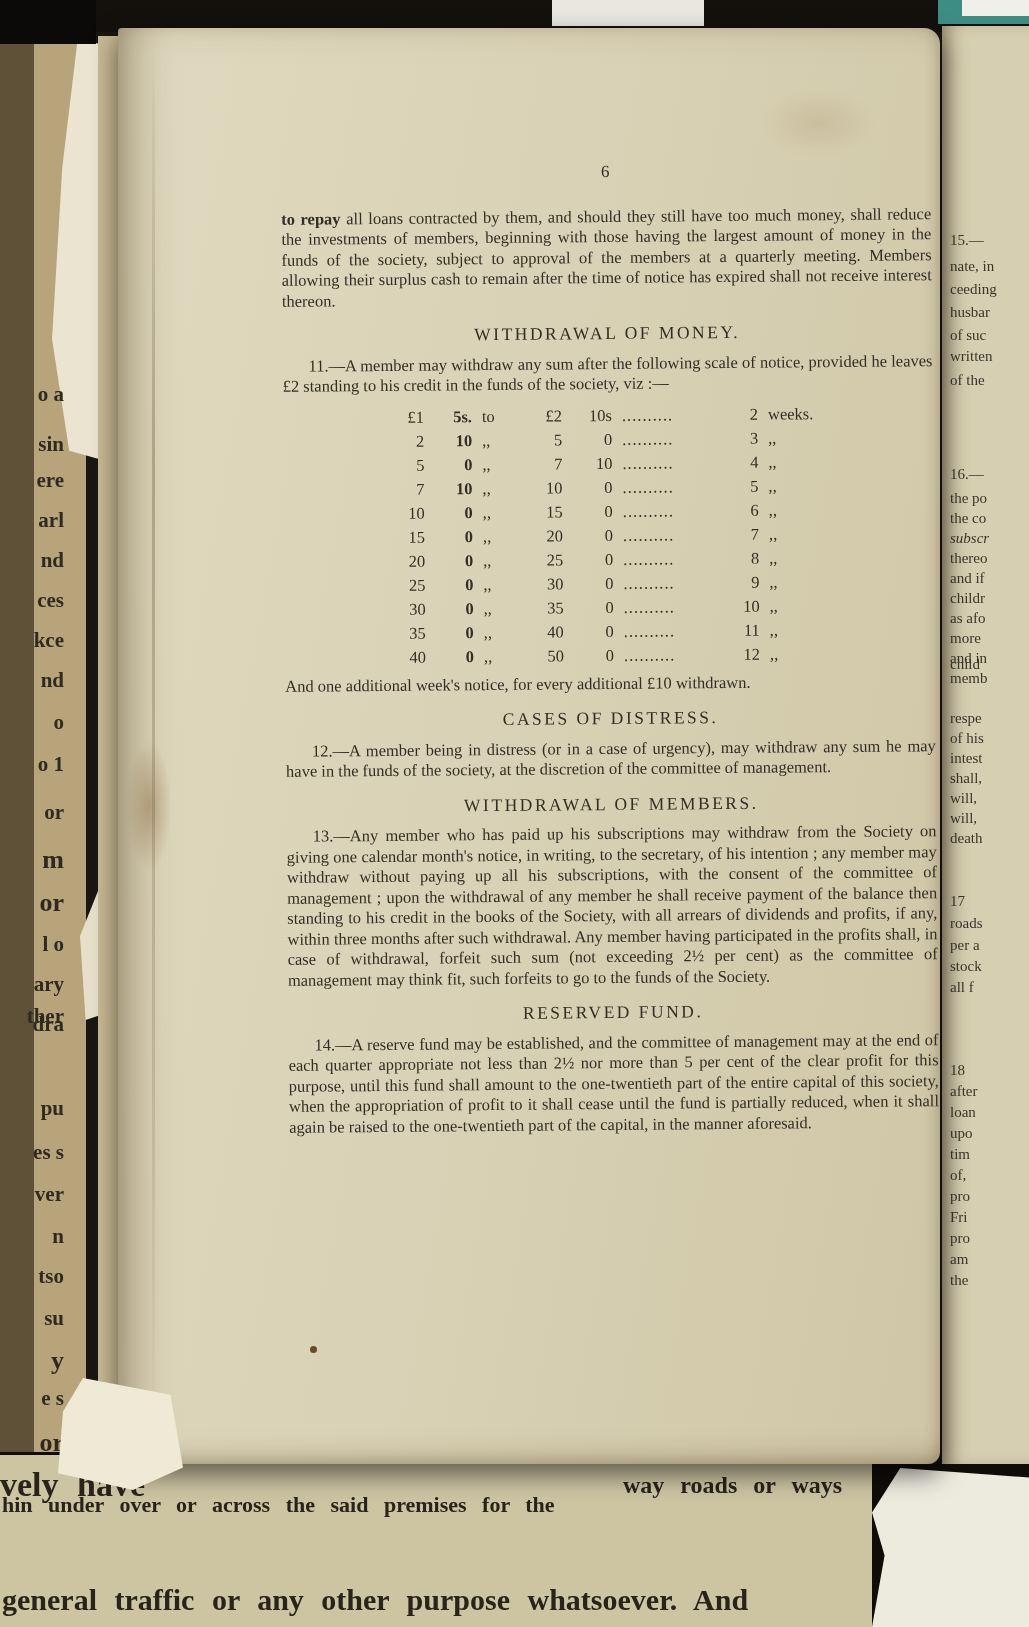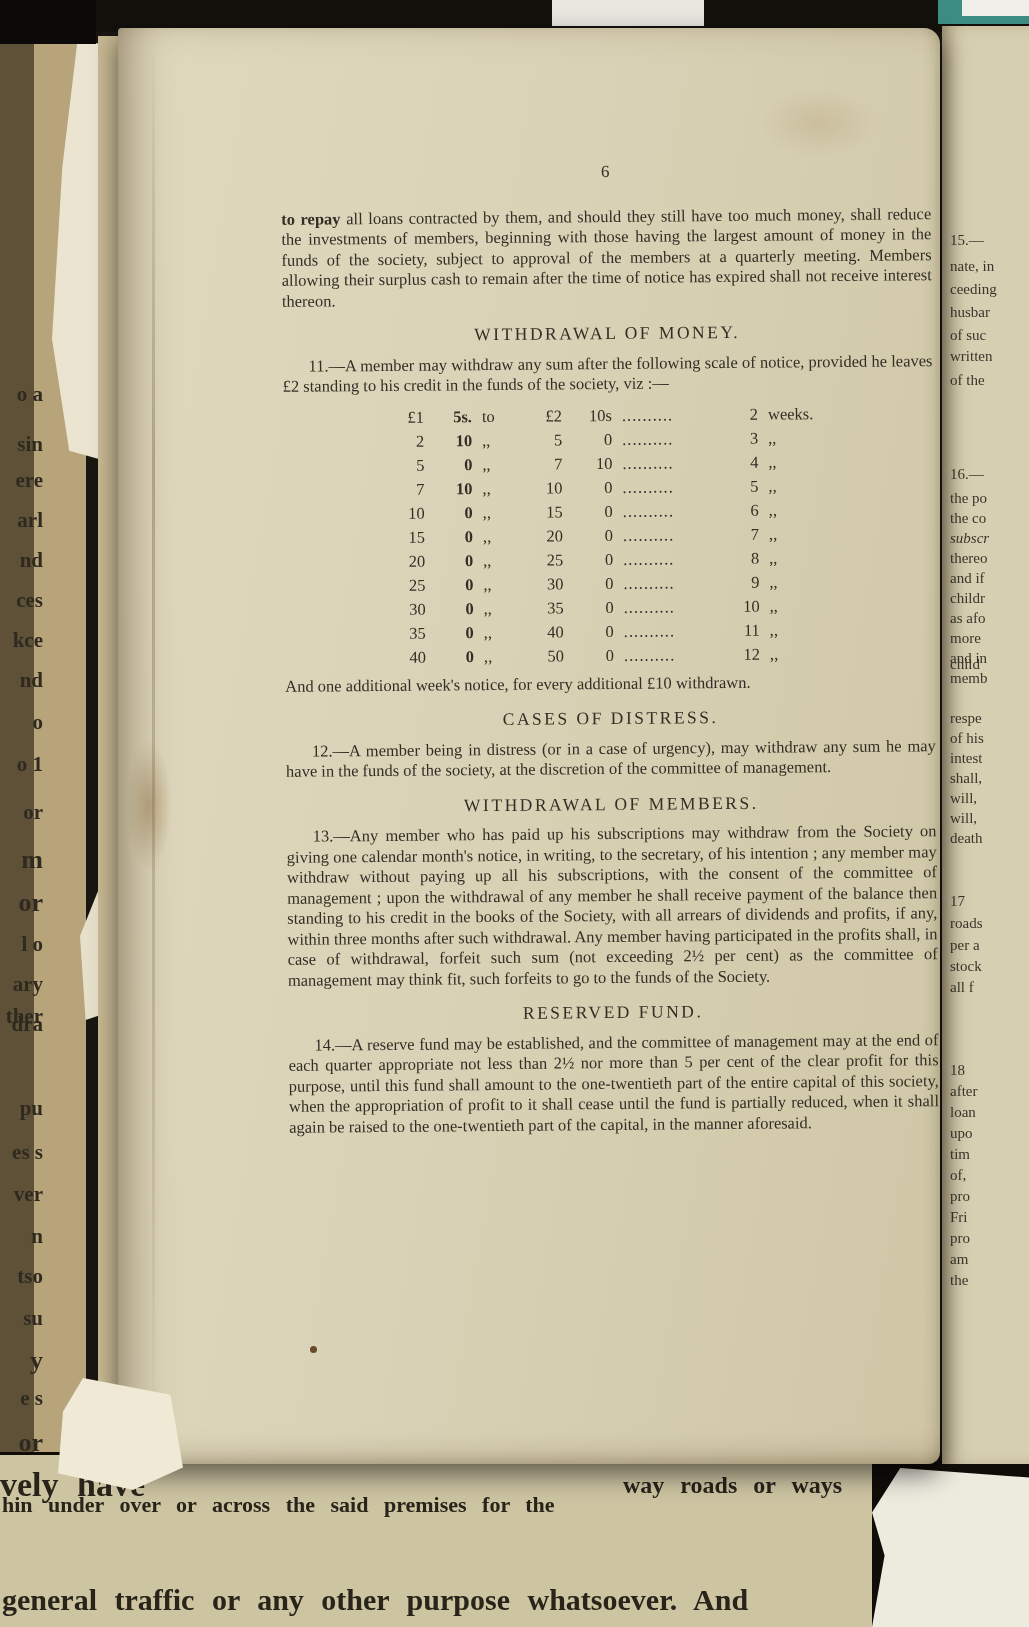--- a/index.html
+++ b/index.html
@@ -27,21 +27,21 @@
   .edge-white-bot { position:absolute; left:58px; top:1378px; width:125px; height:112px; background:#efe9d6; z-index:12;
     clip-path:polygon(20% 0, 90% 15%, 100% 80%, 60% 100%, 0 85%, 4% 30%); }
 
   
   .right-page { position:absolute; left:942px; top:26px; width:87px; height:1438px; z-index:4;
     background:#d7cfb1; box-shadow: inset 14px 0 20px -10px rgba(70,50,20,.55); }
   .right-frags { position:absolute; left:950px; top:0; width:79px; height:100%; z-index:6; }
   .frag { position:absolute; left:0; font-size:15px; color:#3a352b; white-space:nowrap; }
 
   
-  .left-frags { position:absolute; left:0; top:0; width:46px; height:100%; z-index:6; }
+  .left-frags { position:absolute; left:0; top:0; width:46px; height:100%; z-index:6;padding-left:21px; }
   .lfrag { position:absolute; right:3px; font-size:21px; font-weight:bold; color:#2f2a20; white-space:nowrap; text-align:right; }
 
   
   .bottom-dark { position:absolute; left:0; top:1452px; width:100%; height:175px; background:#100d09; z-index:2; }
   .bottom-page { position:absolute; left:0; top:1455px; width:872px; height:172px; background:#cdc4a2; z-index:3; }
   .underlay { position:absolute; left:0; top:0; width:100%; height:100%; z-index:4; pointer-events:none; }
   .uline { position:absolute; color:#29241a; font-weight:bold; white-space:nowrap; word-spacing:10px; }
   .tear-white { position:absolute; left:872px; top:1468px; width:157px; height:159px; background:#edeade; z-index:5;
     clip-path:polygon(18% 0, 100% 6%, 100% 100%, 0 100%, 8% 55%, 0 28%); }
 

